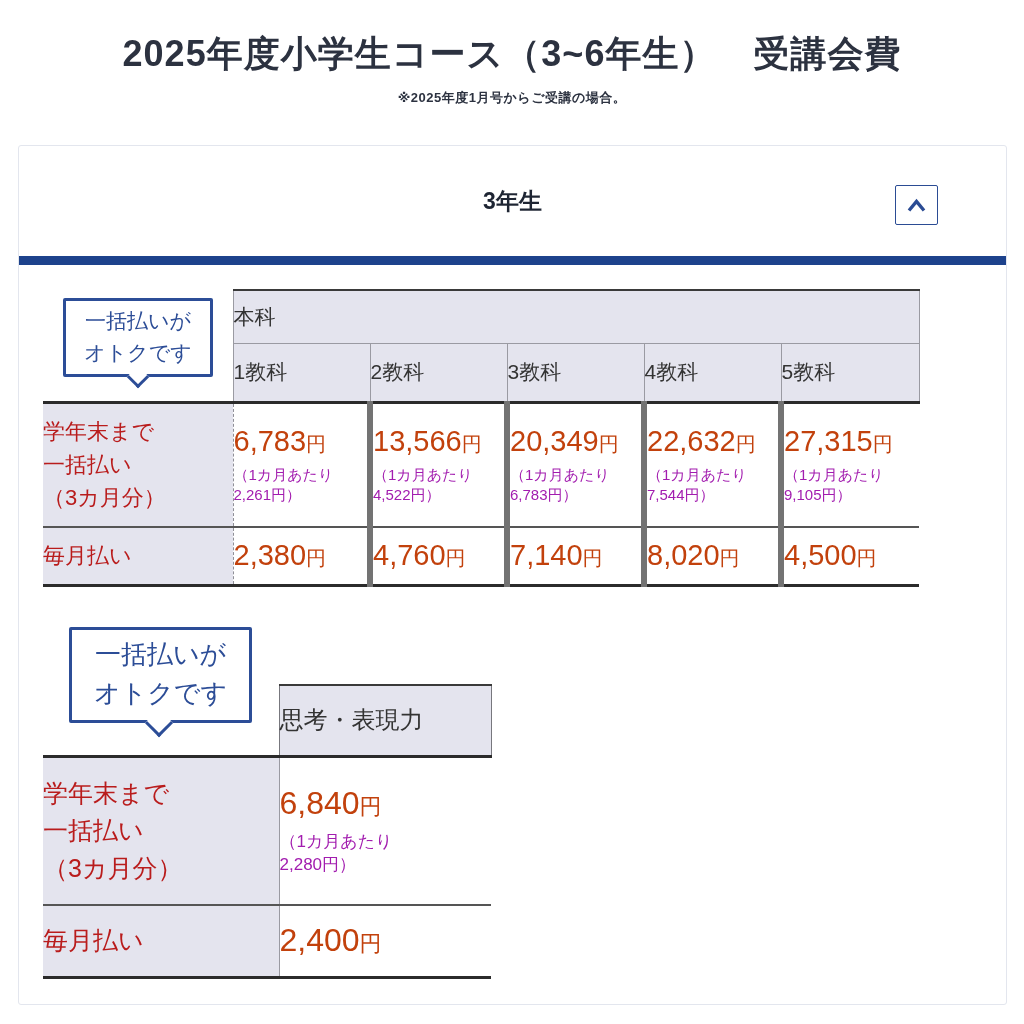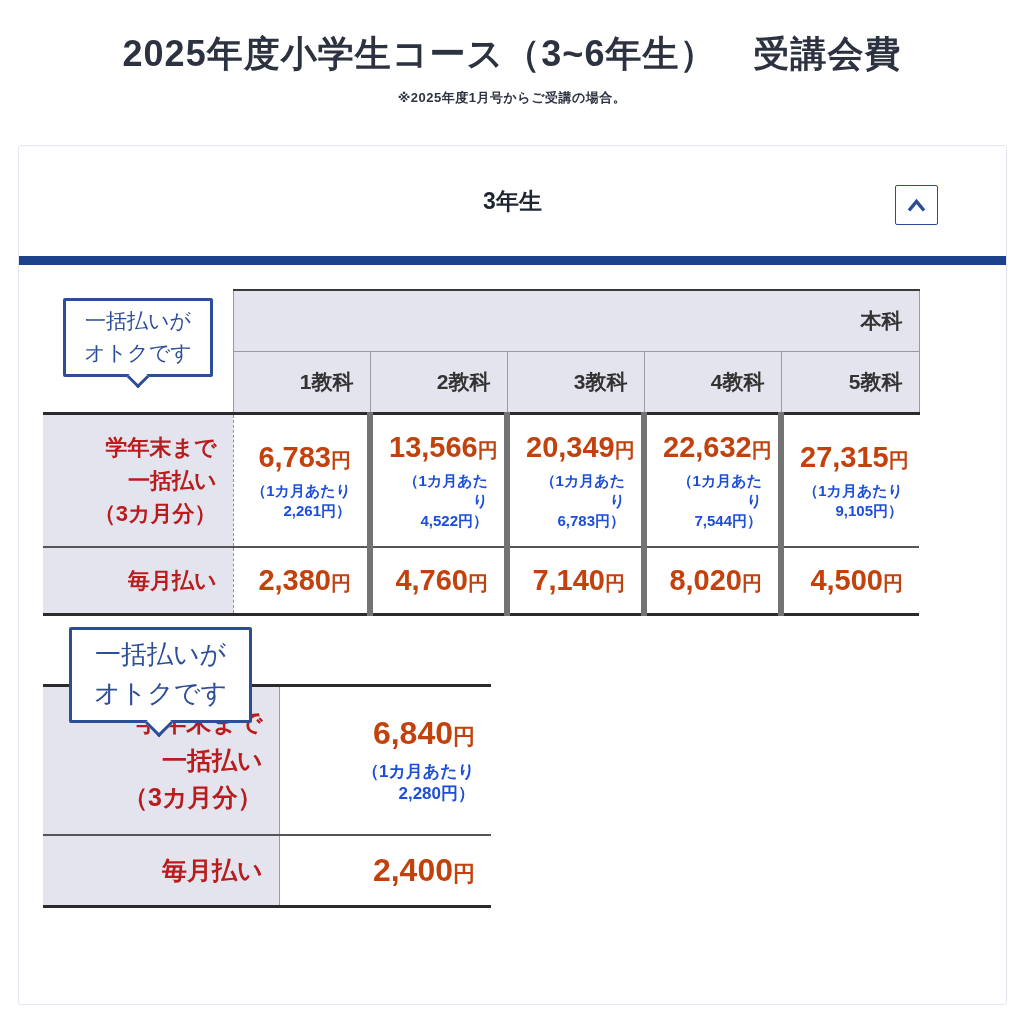--- a/index.html
+++ b/index.html
@@ -39,41 +39,41 @@
     border-right:3px solid #2c4d97; border-bottom:3px solid #2c4d97;
     transform:rotate(45deg);
   }
   .bubble1 { left:44px; top:152px; width:150px; font-size:21px; line-height:1.5; padding:4px 0 6px; }
   .bubble1 .tail { width:16px; height:16px; bottom:-11px; left:calc(50% - 8px); }
   .bubble2 { left:50px; top:481px; width:183px; font-size:26px; line-height:1.5; padding:5px 0 7px; }
   .bubble2 .tail { width:20px; height:20px; bottom:-13px; left:calc(50% - 12px); }
 
   
   table { border-collapse:collapse; table-layout:fixed; position:absolute; background:#fff; }
-  td, th { text-align:right; vertical-align:middle; padding:16px; font-weight:bold; }
+  td, th { text-align:left; vertical-align:middle; padding:0; font-weight:normal; }
   .t1 { left:24px; top:143px; width:876px; }
   .t2 { left:24px; top:538px; width:448px; }
 
   .blank { background:#fff; border:none; }
   .hdr { background:#e4e4ee; border:1px solid #9a9aa2; font-size:21px; color:#333; }
   .t1 .group   { border-top:2px solid #3a3a3a; height:53px; }
   .t1 .subject { height:59px; }
 
   .lump-row td    { border-top:3px solid #2b2b2b; border-bottom:2px solid #555; }
   .monthly-row td { border-bottom:3px solid #2b2b2b; }
   .t1 .lump-row    { height:125px; }
   .t1 .monthly-row { height:58px; }
 
   .label-cell { background:#e4e4ee; font-size:22px; line-height:1.5; color:#b91c1c; }
   .t1 .value { border-left:6px solid #737373; }
   .t1 .value.first { border-left:1px dashed #8f8f97; }
 
   .price { font-size:29px; color:#c2410c; white-space:nowrap; }
   .price .yen { font-size:20px; }
-  .sub { font-size:15px; color:#1d4ed8; line-height:1.32; margin-top:7px; }
+  .sub { font-size:15px; color:#a21caf; line-height:1.32; margin-top:7px; }
 
   .t2 .hdr { font-size:24px; height:71px; border-top:2px solid #3a3a3a;
              border-left:1px solid #77777d; border-right:1px solid #77777d; }
   .t2 .label-cell { font-size:25px; }
   .t2 .value { border-left:1px solid #9a9aa2; }
   .t2 .lump-row { height:149px; }
   .t2 .monthly-row { height:72px; }
   .t2 .price { font-size:32px; }
   .t2 .price .yen { font-size:22px; }
   .t2 .sub { font-size:17px; margin-top:9px; }
@@ -198,20 +198,24 @@
     <div>オトクです</div>
     <span class="tail"></span>
   </div>
 
   <table class="t2">
     <colgroup>
       <col style="width:236px">
         <col style="width:212px">
     </colgroup>
     <tbody>
+        <tr>
+      <td class="blank"></td>
+      <th class="hdr">思考・表現力</th>
+    </tr>
     <tr class="lump-row">
       <td class="label-cell">
         <div>学年末まで</div>
         <div>一括払い</div>
         <div>（3カ月分）</div>
       </td>
       <td class="value">
         <div class="price"><span>6,840</span><span class="yen">円</span></div>
         <div class="sub">
               <div>（1カ月あたり</div>

